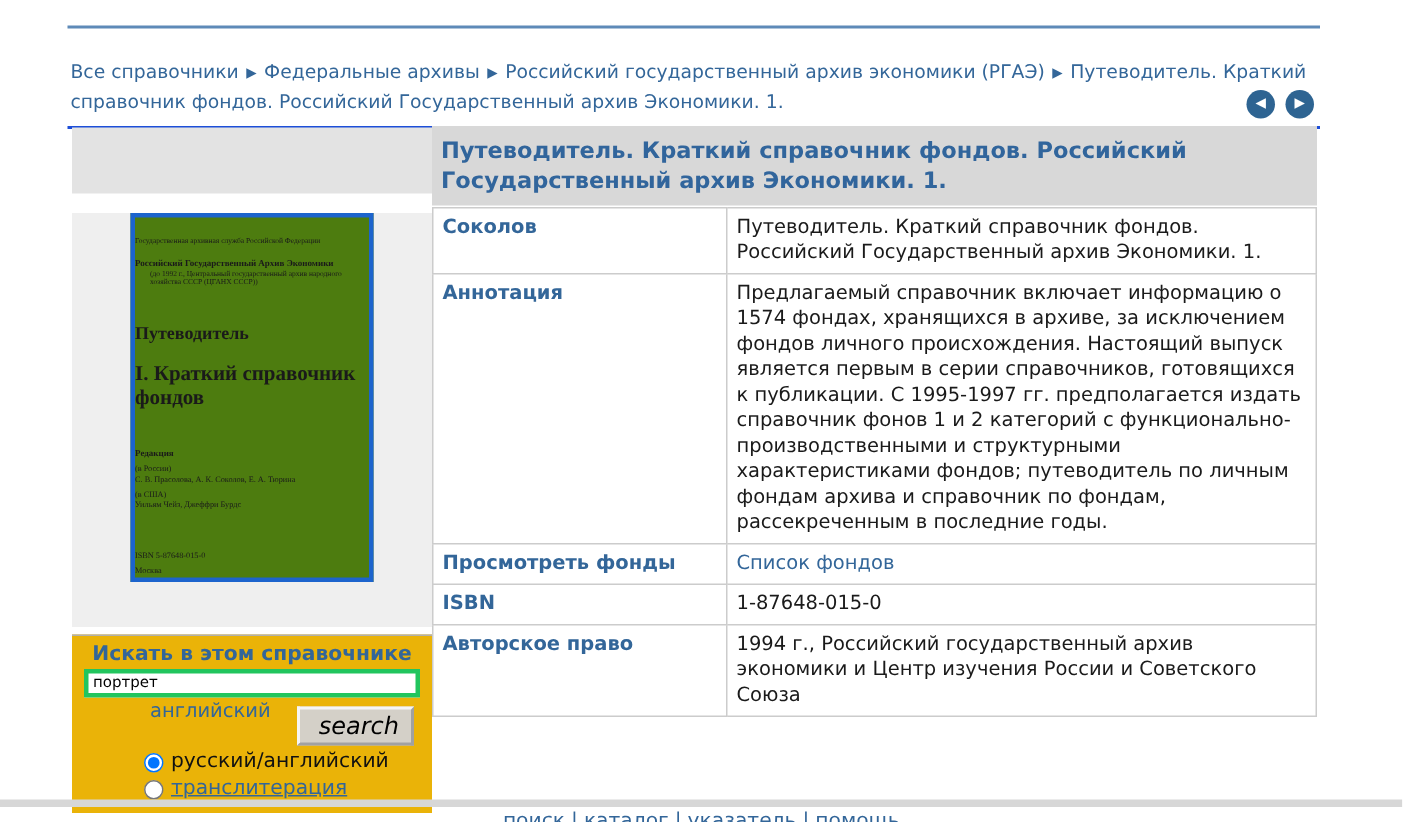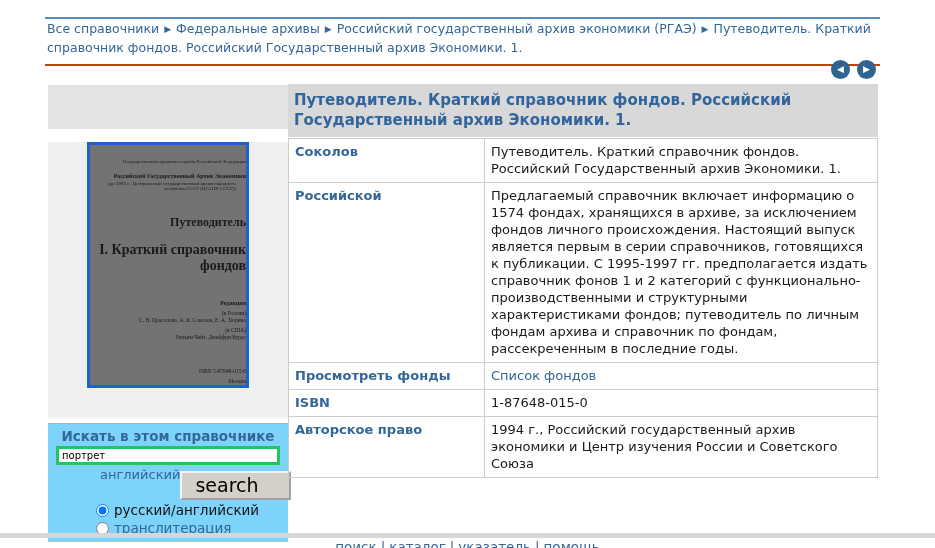--- a/index.html
+++ b/index.html
@@ -2,58 +2,58 @@
 <html><head>
 <meta charset="utf-8">
 <style>
   * { margin:0; padding:0; box-sizing:border-box; }
   html,body { background:#fff; }
   body { font-family:"DejaVu Sans", sans-serif; }
   .page { position:relative; width:935px; height:548px; background:#fff; overflow:hidden; }
 
   
   .breadcrumb { position:absolute; left:45px; top:17px; width:835px;
-    border-top:2px solid #5e8ab8; border-bottom:2px solid #c2410c;
-    padding:1px 2px 7px 2px; font-size:12.5px; line-height:18px; color:#336699; }
+    border-top:2px solid #5e8ab8; border-bottom:2px solid #1d4ed8;
+    padding:20px 2px 7px 2px; font-size:12.5px; line-height:18px; color:#336699; }
   .breadcrumb a, .crumb { color:#336699; text-decoration:none; }
   .crumb-sep { color:#336699; font-size:9px; padding:0 5px; position:relative; top:-1px; }
 
   
   .nav-arrows { position:absolute; left:831px; top:60px; display:flex; gap:7px; }
   .nav-circle { width:19px; height:19px; border-radius:50%; background:#2e6492; color:#fff;
     display:flex; align-items:center; justify-content:center; font-size:9px; cursor:pointer; }
   .nav-circle span { position:relative; top:-0.5px; }
 
   
   .sidebar { position:absolute; left:48px; top:85px; width:240px; }
   .side-strip { height:44px; background:#e3e3e3; margin-bottom:2px; }
   .cover-section { height:276px; background:#efefef; margin-bottom:5px; }
-  .book-cover { width:162px; height:246px; margin:13px auto 0 auto; background:#737373;
+  .book-cover { width:162px; height:246px; margin:13px auto 0 auto; background:#4d7c0f;
     border:3px solid #1c64cd; font-family:"Liberation Serif", serif; color:#1a1a1a;
-    text-align:right; overflow:hidden; }
+    text-align:left; overflow:hidden; }
   .bc-agency { font-size:5px; margin-top:14px; }
   .bc-archive { font-size:6px; font-weight:bold; margin-top:9px; }
   .bc-archive-sub { font-size:5px; margin-top:2px; padding:0 10px; }
   .bc-title { font-size:12px; font-weight:bold; margin-top:24px; }
   .bc-subtitle { font-size:14px; font-weight:bold; margin-top:12px; }
   .bc-ed-head { font-size:6px; font-weight:bold; margin-top:26px; }
   .bc-small { font-size:5.5px; margin-top:4px; }
   .bc-isbn { font-size:5.5px; margin-top:28px; }
   .bc-copy { font-size:5px; margin-top:4px; padding:0 8px; }
 
-  .search-section { height:119px; background:#7dd3fc; border-top:1px solid #b0b0b0; padding:3px 8px 0 8px; }
+  .search-section { height:119px; background:#eab308; border-top:1px solid #b0b0b0; padding:3px 8px 0 8px; }
   .search-heading { color:#336699; font-weight:bold; font-size:13.5px; text-align:center; margin-top:1px; }
   .search-input { width:224px; height:19px; border:3px solid #22c55e; font-size:10px;
     font-family:"DejaVu Sans", sans-serif; padding:1px 3px; background:#fff; display:block; margin-top:2px; }
   .search-row { display:flex; align-items:flex-start; margin-top:2px; }
   .kbd-link { color:#336699; font-size:13px; text-decoration:none; margin-left:44px; }
-  .search-btn { margin-left:auto; margin-right:4px; margin-top:4px; font-size:19px;
+  .search-btn { margin-left:auto; margin-right:4px; margin-top:4px; font-size:16px;
     font-family:"DejaVu Sans", sans-serif; background:#d4d0c8; border:2px outset #f5f5f5;
-    padding:1px 30px 2px 13px; cursor:pointer; }
-  .radio-row { display:flex; align-items:center; margin-top:2px; font-size:13.5px; color:#111;padding-left:40px; }
+    padding:1px 8px 2px 13px; cursor:pointer;font-style:italic; }
+  .radio-row { display:flex; align-items:flex-end; margin-top:2px; font-size:13.5px; color:#111;padding-left:40px; }
   .radio-row input { margin-right:5px; }
   .translit-link { color:#336699; text-decoration:underline; }
 
   
   .main { position:absolute; left:288px; top:84px; width:590px; }
   .page-title { background:#d8d8d8; color:#31659c; font-size:15px; font-weight:bold;
     line-height:20px; padding:6px 10px 7px 6px; }
   .info-table { width:100%; border-collapse:collapse; margin-top:1px; font-size:13px; }
   .info-table td { border:1px solid #ccc; vertical-align:top; padding:4px 8px 5px 6px; line-height:17px; }
   .info-table td.lbl { width:196px; color:#336699; font-weight:bold; }
@@ -127,21 +127,21 @@
 
   <div class="main">
     <div class="page-title">Путеводитель. Краткий справочник фондов. Российский Государственный архив Экономики. 1.</div>
     <table class="info-table">
       <tbody>
           <tr>
         <td class="lbl">Соколов</td>
         <td class="val">Путеводитель. Краткий справочник фондов. Российский Государственный архив Экономики. 1.</td>
       </tr>
       <tr>
-        <td class="lbl">Российской</td>
+        <td class="lbl">Аннотация</td>
         <td class="val">Предлагаемый справочник включает информацию о 1574 фондах, хранящихся в архиве, за исключением фондов личного происхождения. Настоящий выпуск является первым в серии справочников, готовящихся к публикации. С 1995-1997 гг. предполагается издать справочник фонов 1 и 2 категорий с функционально-производственными и структурными характеристиками фондов; путеводитель по личным фондам архива и справочник по фондам, рассекреченным в последние годы.</td>
       </tr>
       <tr>
         <td class="lbl">Просмотреть фонды</td>
         <td class="val"><a href="#">Список фондов</a></td>
       </tr>
       <tr>
         <td class="lbl">ISBN</td>
         <td class="val">1-87648-015-0</td>
       </tr>

